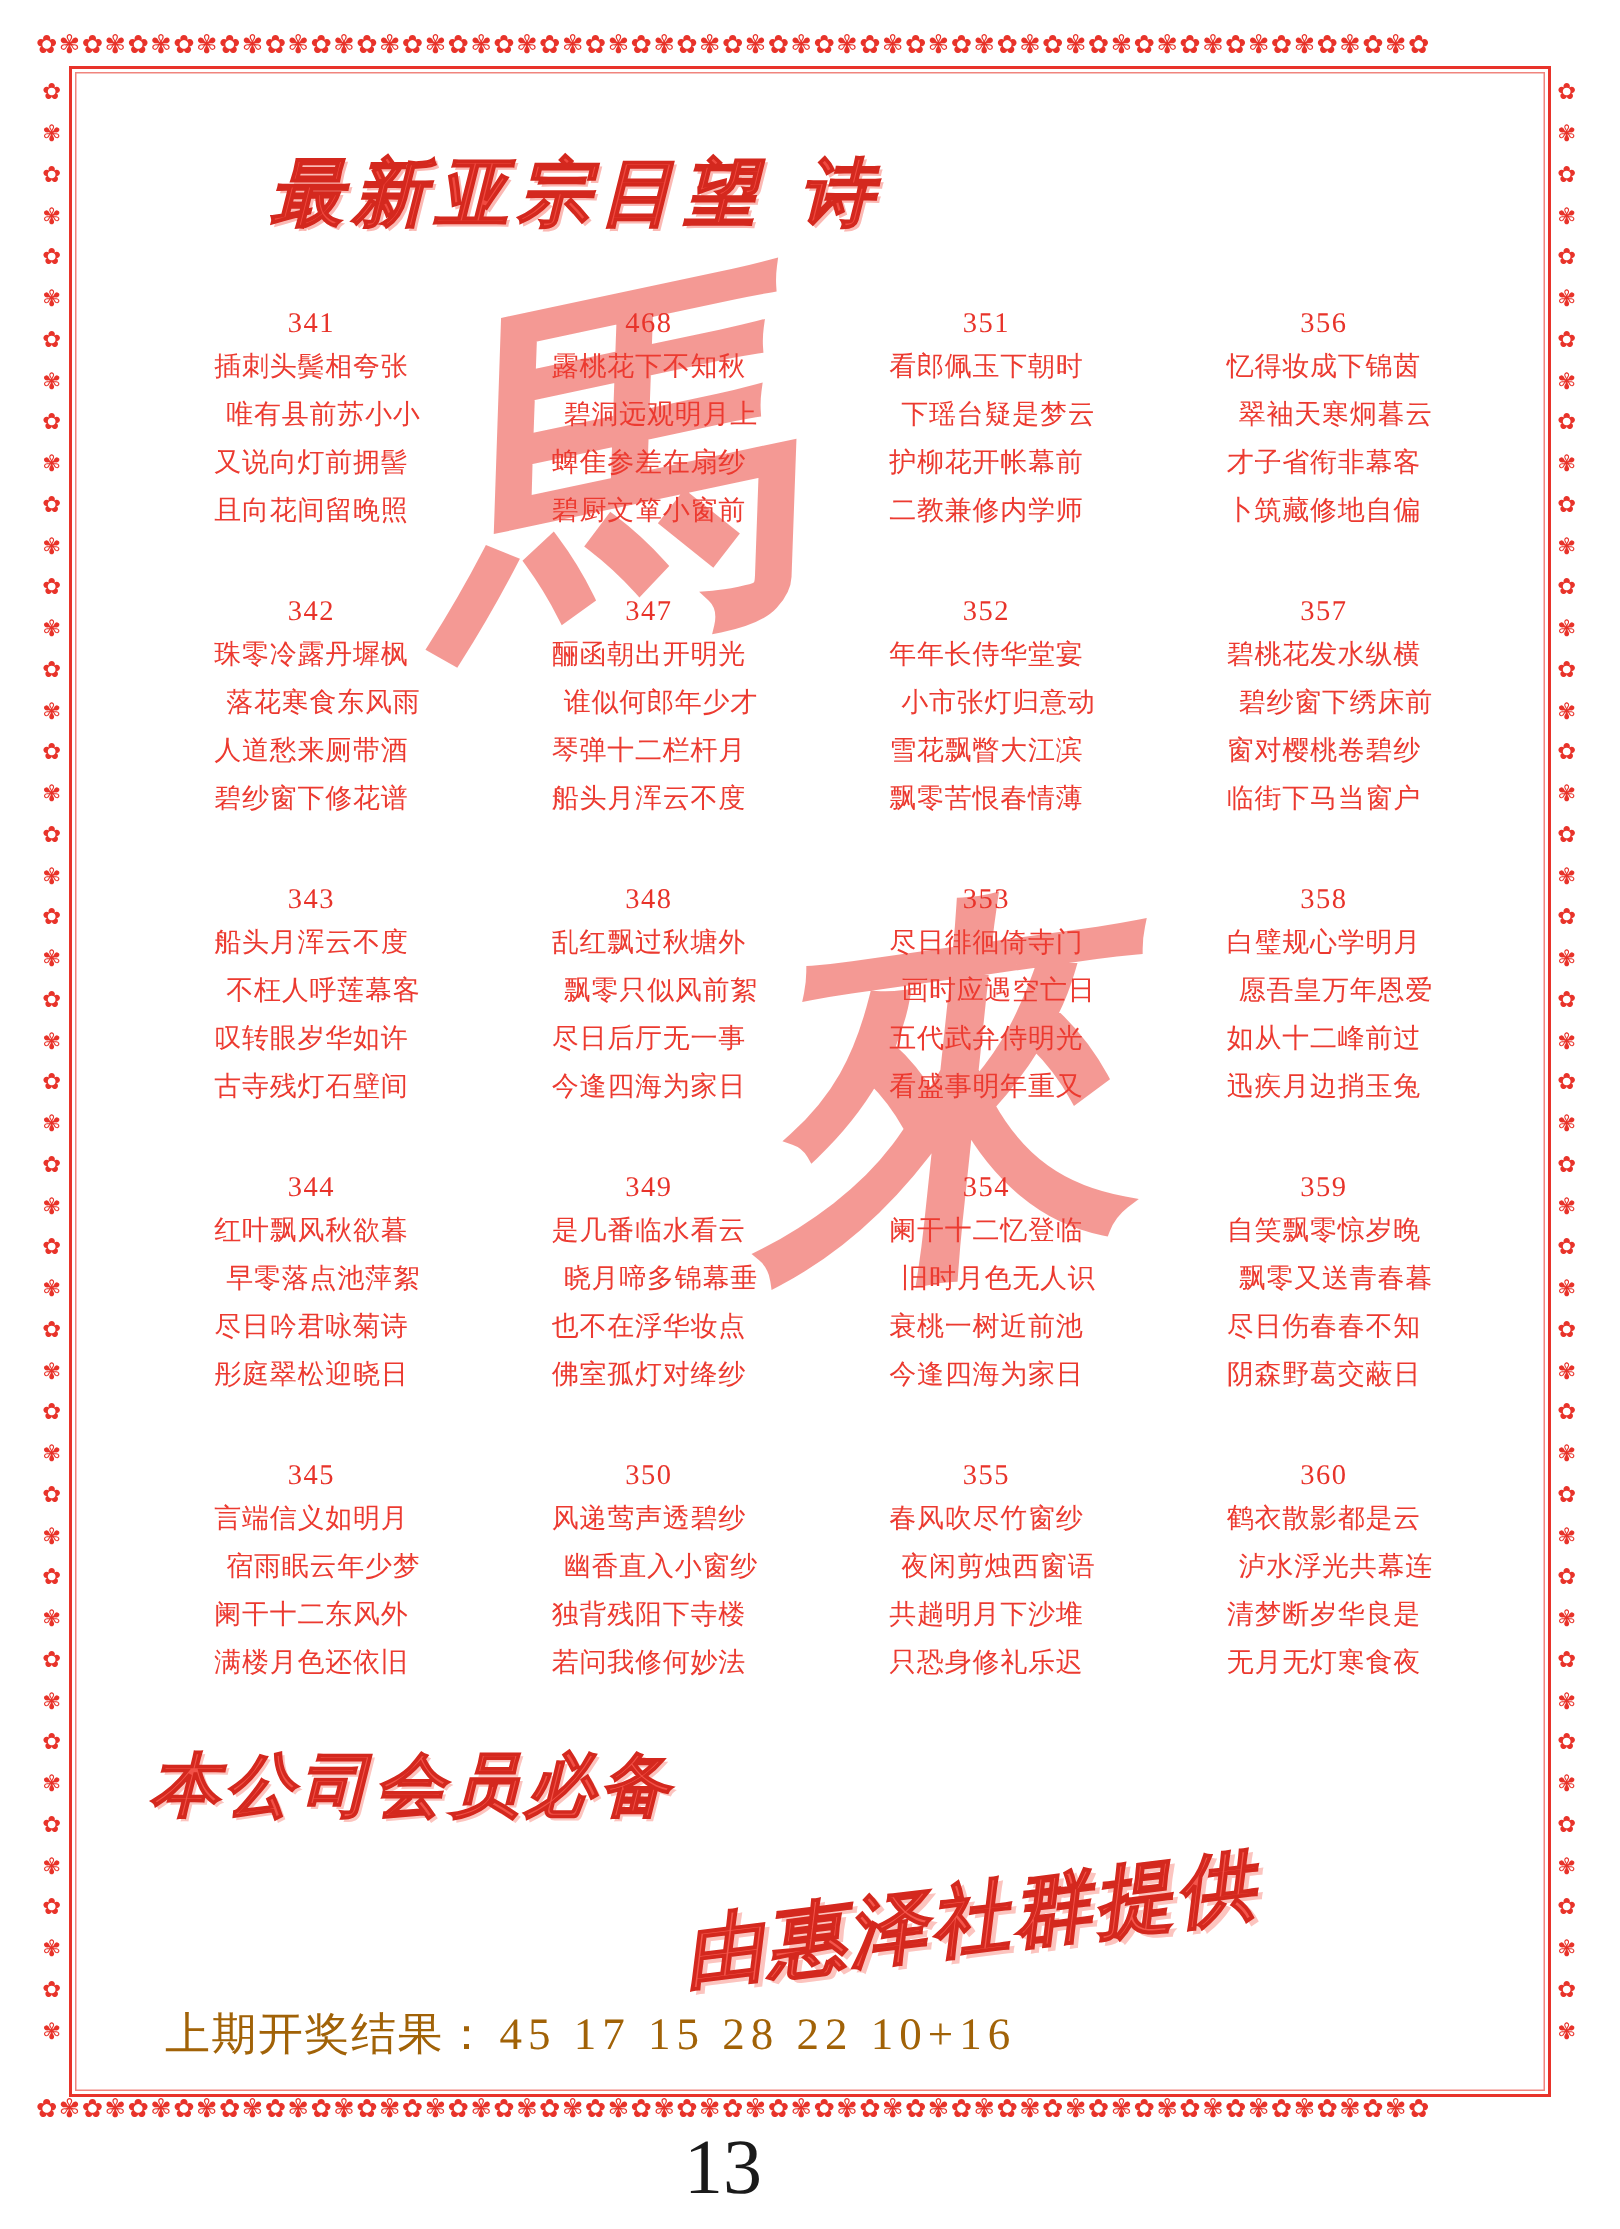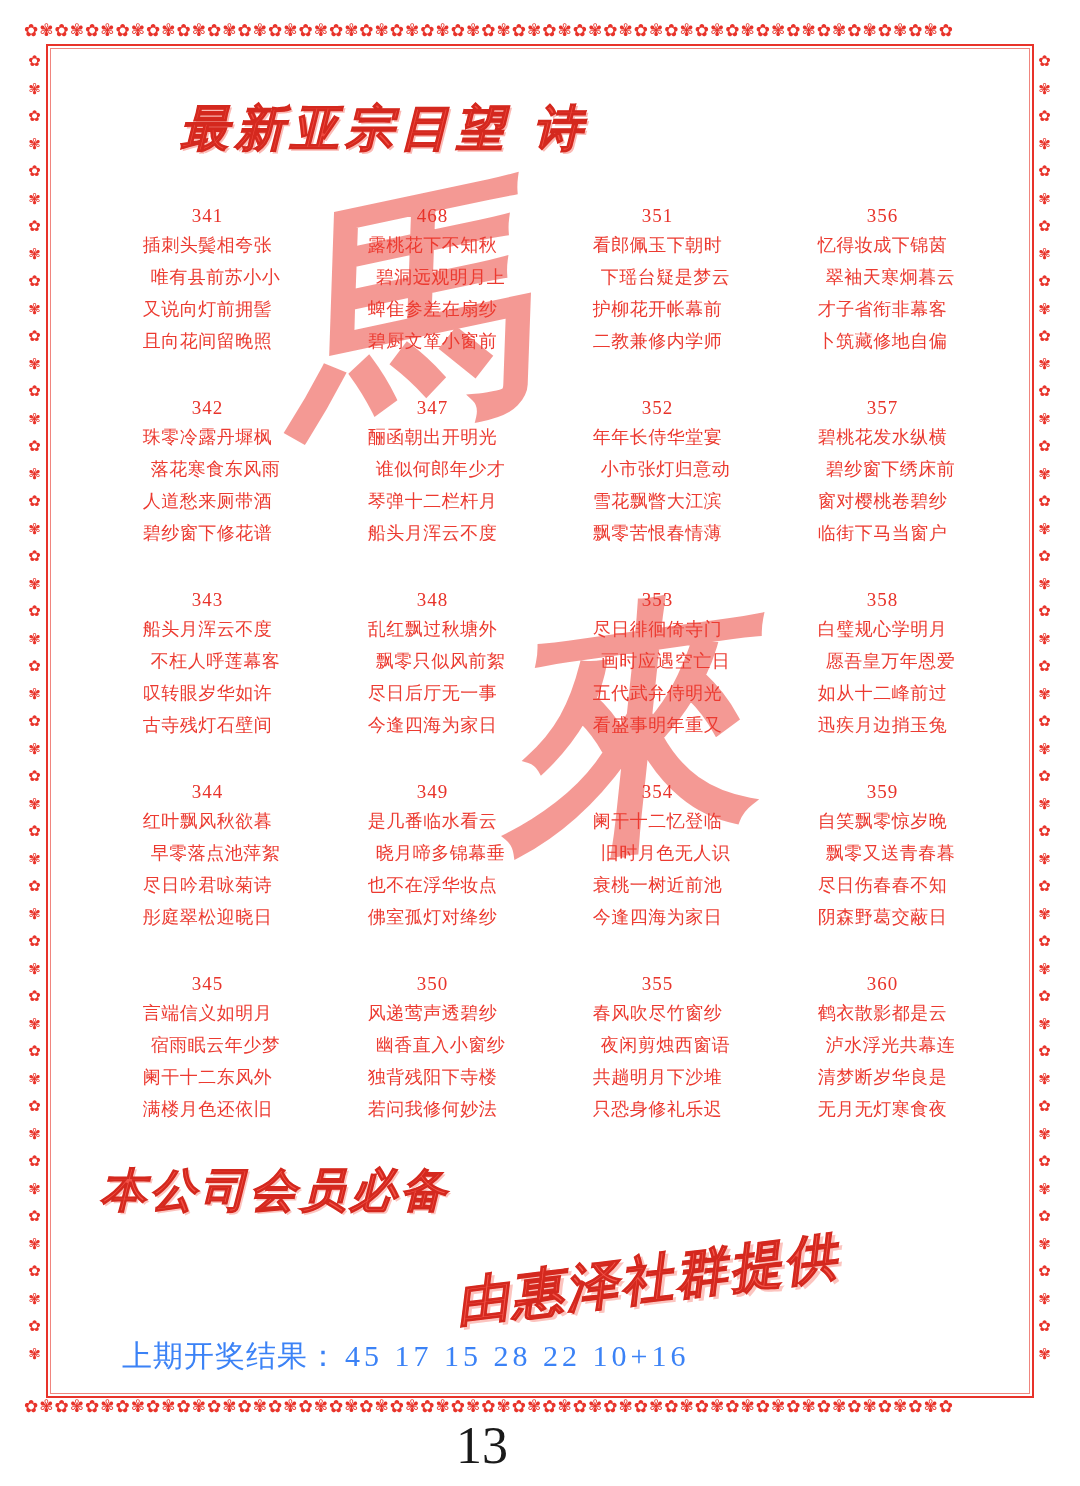--- a/index.html
+++ b/index.html
@@ -175,23 +175,22 @@
     transform: rotate(-7deg);
   }
 
   
   .result-row {
     position: absolute;
     left: 110px;
     top: 1336px;
     font-family: "Liberation Serif", serif;
     font-size: 30px;
-    color: #3b82f6;
+    color: #a16207;
     white-space: nowrap;
-    margin-left: 12px;
   }
   .result-row .label { letter-spacing: 1px; }
   .result-row .nums { margin-left: 6px; letter-spacing: 4px; }
   .page-num {
     position: absolute;
     left: 0;
     top: 1416px;
     width: 964px;
     text-align: center;
     font-family: "Liberation Serif", serif;

